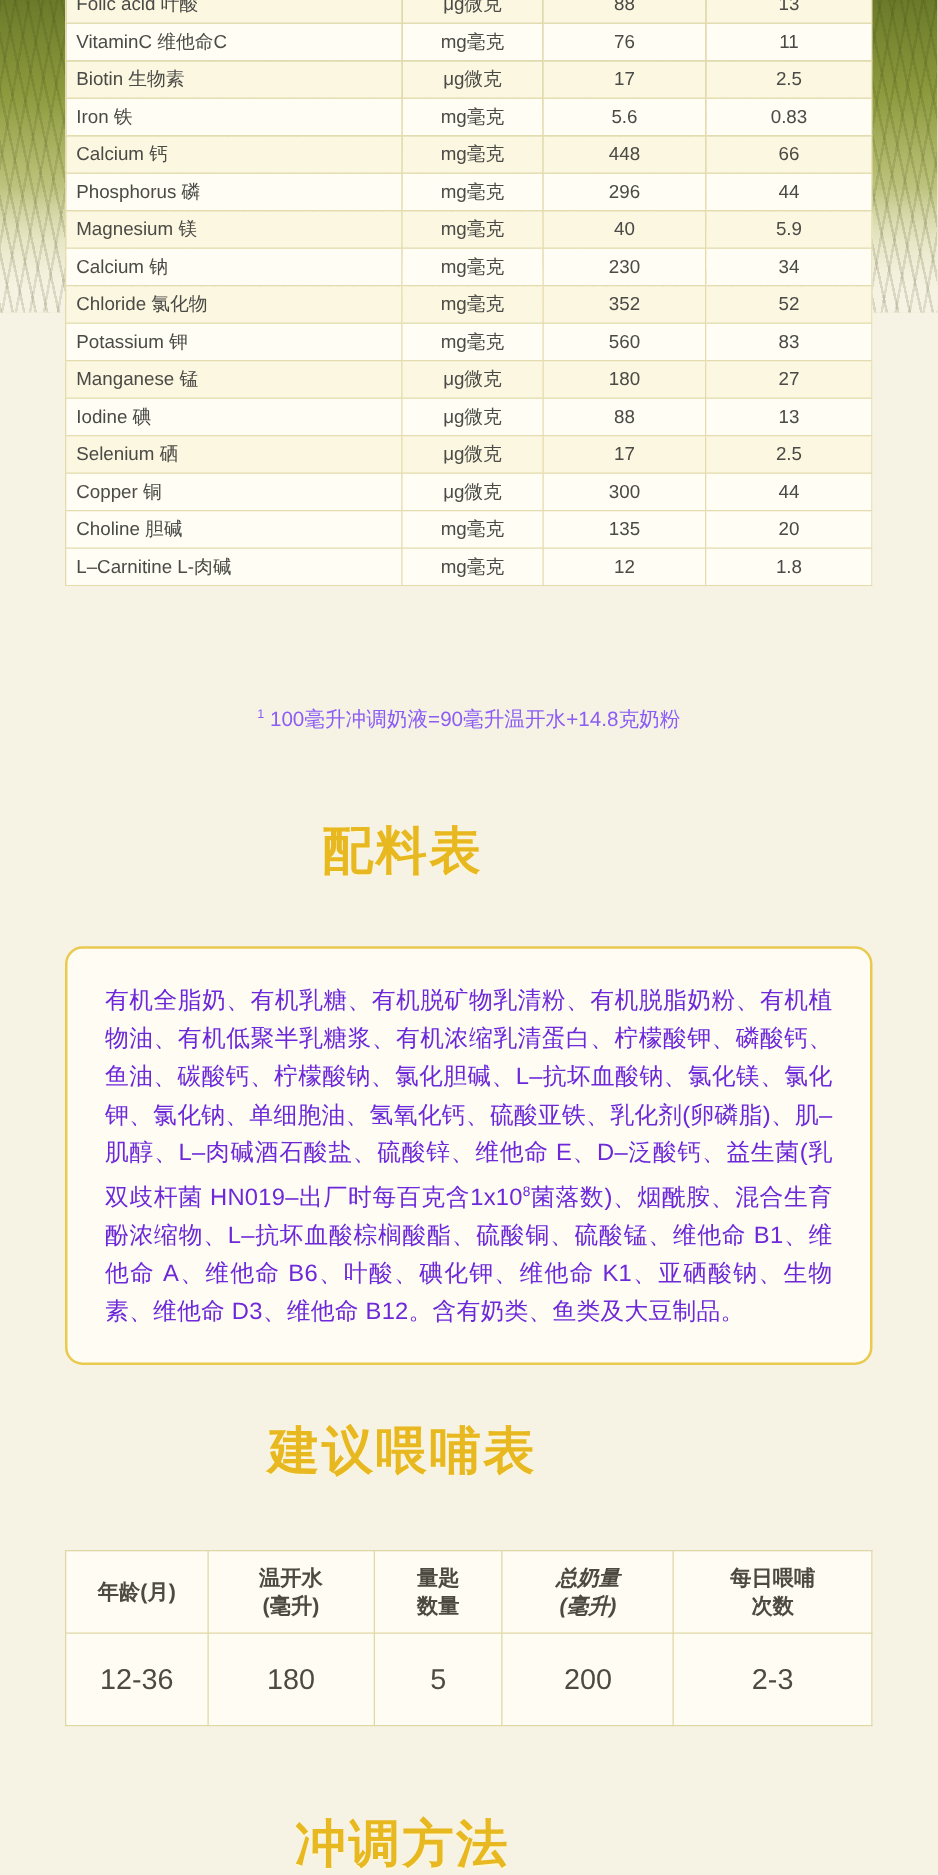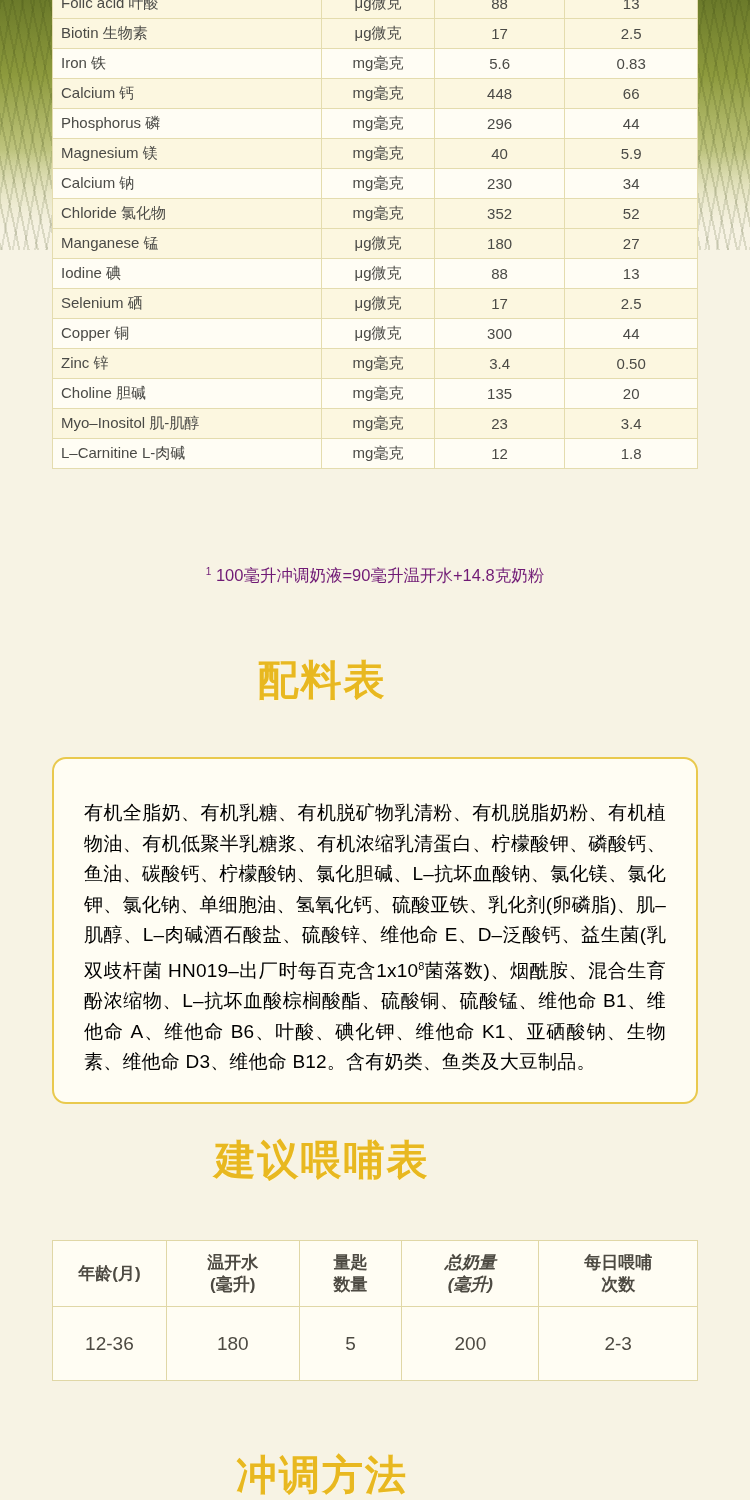--- a/index.html
+++ b/index.html
@@ -57,21 +57,21 @@
   td.c-v1  { width: 130px; text-align: center; }
   td.c-v2  { width: 132px; text-align: center; }
   .clip-top { overflow: hidden; }
 
   .footnote {
     position: absolute;
     left: 0; top: 565px;
     width: 750px;
     text-align: center;
     font-size: 16.5px;
-    color: #701a75;
+    color: #8b5cf6;
   }
   .footnote sup { font-size: 10px; vertical-align: super; }
 
   
   .heading {
     position: absolute;
     width: 644px;
     text-align: center;
     font-size: 41px;
     font-weight: bold;
@@ -90,25 +90,24 @@
     width: 646px;
     min-height: 330px;
     border: 2px solid #e9c94e;
     border-radius: 14px;
     background: #fffdf3;
     padding: 27px 30px 24px 30px;
   }
   .ing-text {
     font-size: 19px;
     line-height: 30.5px;
-    color: #000000;
+    color: #6d28d9;
     text-align: justify;
     text-justify: inter-ideograph;
     letter-spacing: .2px;
-    margin-top: 12px;
   }
   .ing-text sup { font-size: 11px; vertical-align: super; }
 
   
   .feed-wrap {
     position: absolute;
     left: 52px; top: 1240px;
     width: 702px;
     border-radius: 15px;
   }
@@ -124,21 +123,21 @@
     vertical-align: middle;
   }
   table.feed th {
     height: 66px;
     font-size: 17px;
     font-weight: bold;
     line-height: 22px;
   }
   table.feed td {
     height: 74px;
-    font-size: 19px;
+    font-size: 23px;
     font-weight: normal;
   }
   .fw1 { width: 114px; }
   .fw2 { width: 133px; }
   .fw3 { width: 103px; }
   .fw4 { width: 137px; font-style: italic; }
   .fw5 { width: 159px; }
 </style>
 </head>
 <body>
@@ -149,20 +148,26 @@
 
   <div class="nutri-wrap clip-top">
     <table class="nutri">
       <tbody>
         <tr class="alt">
           <td class="c-name">Folic acid 叶酸</td>
           <td class="c-unit">μg微克</td>
           <td class="c-v1">88</td>
           <td class="c-v2">13</td>
         </tr>
+        <tr>
+          <td class="c-name">VitaminC 维他命C</td>
+          <td class="c-unit">mg毫克</td>
+          <td class="c-v1">76</td>
+          <td class="c-v2">11</td>
+        </tr>
         <tr class="alt">
           <td class="c-name">Biotin 生物素</td>
           <td class="c-unit">μg微克</td>
           <td class="c-v1">17</td>
           <td class="c-v2">2.5</td>
         </tr>
         <tr>
           <td class="c-name">Iron 铁</td>
           <td class="c-unit">mg毫克</td>
           <td class="c-v1">5.6</td>
@@ -191,20 +196,26 @@
           <td class="c-unit">mg毫克</td>
           <td class="c-v1">230</td>
           <td class="c-v2">34</td>
         </tr>
         <tr class="alt">
           <td class="c-name">Chloride 氯化物</td>
           <td class="c-unit">mg毫克</td>
           <td class="c-v1">352</td>
           <td class="c-v2">52</td>
         </tr>
+        <tr>
+          <td class="c-name">Potassium 钾</td>
+          <td class="c-unit">mg毫克</td>
+          <td class="c-v1">560</td>
+          <td class="c-v2">83</td>
+        </tr>
         <tr class="alt">
           <td class="c-name">Manganese 锰</td>
           <td class="c-unit">μg微克</td>
           <td class="c-v1">180</td>
           <td class="c-v2">27</td>
         </tr>
         <tr>
           <td class="c-name">Iodine 碘</td>
           <td class="c-unit">μg微克</td>
           <td class="c-v1">88</td>
@@ -215,37 +226,25 @@
           <td class="c-unit">μg微克</td>
           <td class="c-v1">17</td>
           <td class="c-v2">2.5</td>
         </tr>
         <tr>
           <td class="c-name">Copper 铜</td>
           <td class="c-unit">μg微克</td>
           <td class="c-v1">300</td>
           <td class="c-v2">44</td>
         </tr>
-        <tr class="alt">
-          <td class="c-name">Zinc 锌</td>
-          <td class="c-unit">mg毫克</td>
-          <td class="c-v1">3.4</td>
-          <td class="c-v2">0.50</td>
-        </tr>
         <tr>
           <td class="c-name">Choline 胆碱</td>
           <td class="c-unit">mg毫克</td>
           <td class="c-v1">135</td>
           <td class="c-v2">20</td>
-        </tr>
-        <tr class="alt">
-          <td class="c-name">Myo–Inositol 肌-肌醇</td>
-          <td class="c-unit">mg毫克</td>
-          <td class="c-v1">23</td>
-          <td class="c-v2">3.4</td>
         </tr>
         <tr>
           <td class="c-name">L–Carnitine L-肉碱</td>
           <td class="c-unit">mg毫克</td>
           <td class="c-v1">12</td>
           <td class="c-v2">1.8</td>
         </tr>
       </tbody>
     </table>
   </div>

